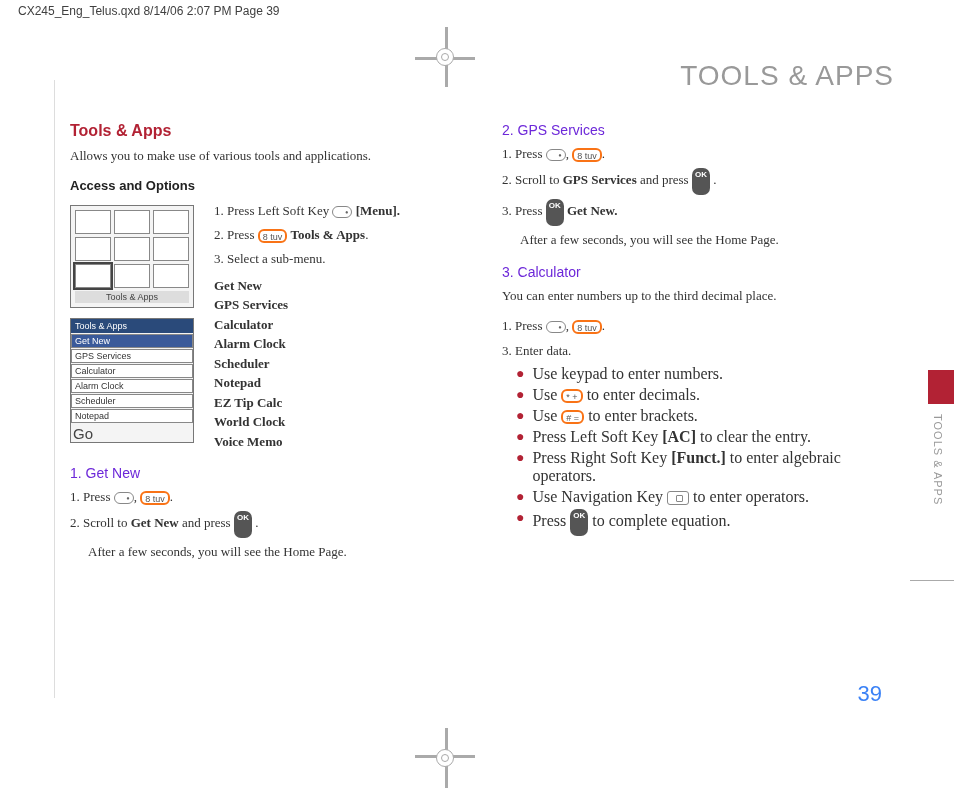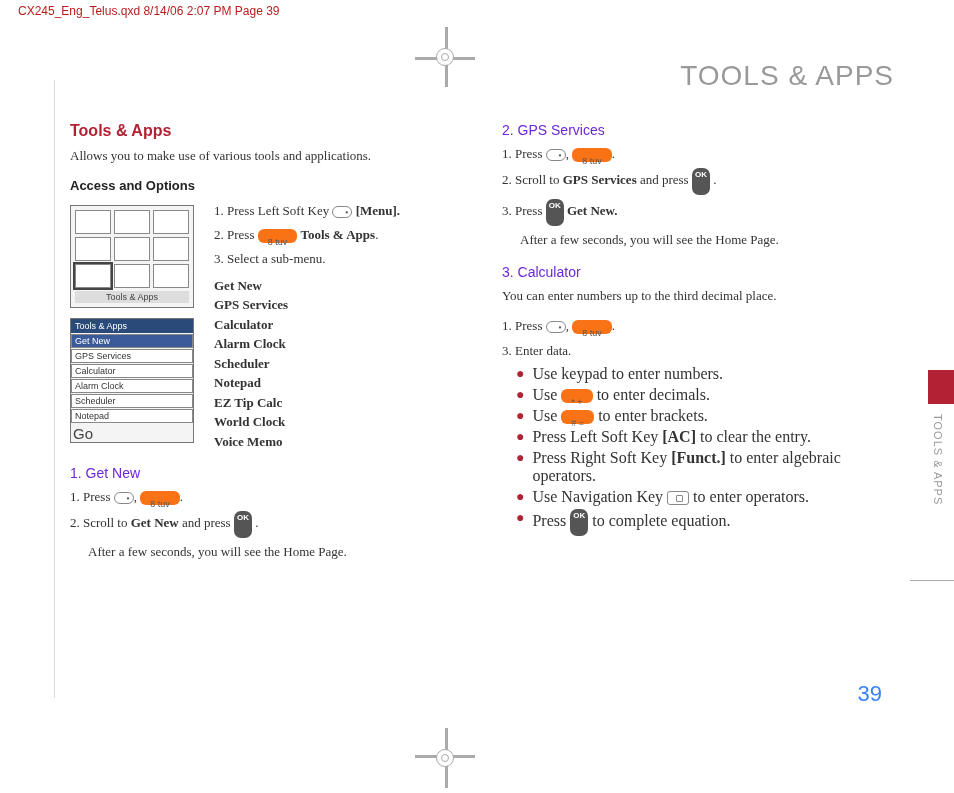--- a/index.html
+++ b/index.html
@@ -1,18 +1,18 @@
 <!DOCTYPE html>
 <html><head>
 <meta charset="utf-8">
 <style>
   * { box-sizing: border-box; margin: 0; padding: 0; }
   body { width: 954px; height: 793px; font-family: Georgia, 'Times New Roman', serif; color: #333; position: relative; background: #fff; }
 
-  .header-slug { position: absolute; top: 4px; left: 18px; font-family: Arial, sans-serif; font-size: 12px; color: #b91c1c; }
+  .header-slug { position: absolute; top: 4px; left: 18px; font-family: Arial, sans-serif; font-size: 12px; color: #404040; }
 
   .guide { position: absolute; border: 1px solid #aaa; }
   .guide-top { top: 27px; left: 445px; width: 0; height: 60px; border-left: 2px solid #aaa; }
   .guide-top-cross { top: 57px; left: 415px; width: 60px; height: 0; border-top: 2px solid #aaa; }
   .guide-bottom { bottom: 5px; left: 445px; width: 0; height: 60px; border-left: 2px solid #aaa; }
   .guide-bottom-cross { bottom: 35px; left: 415px; width: 60px; height: 0; border-top: 2px solid #aaa; }
   .guide-dot { position: absolute; width: 18px; height: 18px; border: 1.5px solid #aaa; border-radius: 50%; background: #fff; }
   .gd-top { top: 48px; left: 436px; }
   .gd-bot { bottom: 26px; left: 436px; }
   .gd-inner { position:absolute; inset:4px; border:1px solid #aaa; border-radius:50%;}
@@ -25,21 +25,21 @@
   .h2-red { color: #b22234; font-size: 16px; font-weight: 700; font-family: Arial, sans-serif; margin-bottom: 6px; }
   .h3-red { color: #6d28d9; font-size: 14px; font-weight: 400; font-family: Arial, sans-serif; margin: 14px 0 6px; }
   .h4-black { color: #222; font-size: 13px; font-weight: 700; font-family: Arial, sans-serif; margin: 12px 0 8px; }
 
   p, li { font-size: 13px; line-height: 1.55; color: #333; }
   .intro { font-size: 13px; margin-bottom: 10px; font-family: Georgia, serif; }
   .step { margin: 4px 0; font-size: 13px; font-family: Georgia, serif; }
   .indent { margin-left: 18px; }
   .bold { font-weight: 700; }
 
-  .key { display: inline-block; min-width: 20px; height: 14px; border: 7px solid #f97316; border-radius: 6px; font-size: 9px; line-height: 12px; text-align: center; padding: 0 3px; vertical-align: middle; background: #fff; color:#555; font-family: Arial;}
+  .key { display: inline-block; min-width: 20px; height: 14px; border: 2px solid #f97316; border-radius: 6px; font-size: 9px; line-height: 12px; text-align: center; padding: 0 3px; vertical-align: middle; background: #fff; color:#555; font-family: Arial;}
   .key-ok { display: inline-block; width: 18px; height: 27px; border-radius: 7px; background: #555; color: #fff; font-size: 8px; line-height: 14px; text-align: center; vertical-align: middle; font-family: Arial; font-weight:700;}
   .key-soft { display:inline-block; width:20px; height:12px; border:1px solid #888; border-radius:6px; vertical-align:middle; position:relative;}
   .key-soft::after{content:"•"; position:absolute; right:3px; top:-2px; font-size:10px; color:#666;}
   .key-nav { display:inline-block; width:22px; height:14px; border:1px solid #888; border-radius:3px; vertical-align:middle; position:relative;}
   .key-nav::before{content:""; position:absolute; left:8px; top:3px; width:5px; height:5px; border:1px solid #888; border-radius:1px;}
 
   .bullet-list { margin-left: 14px; margin-top:4px;}
   .bullet-list .bi { display: flex; gap: 8px; margin: 3px 0; }
   .bullet-list .dot { color: #b22234; font-size: 14px; line-height: 18px; }
 

